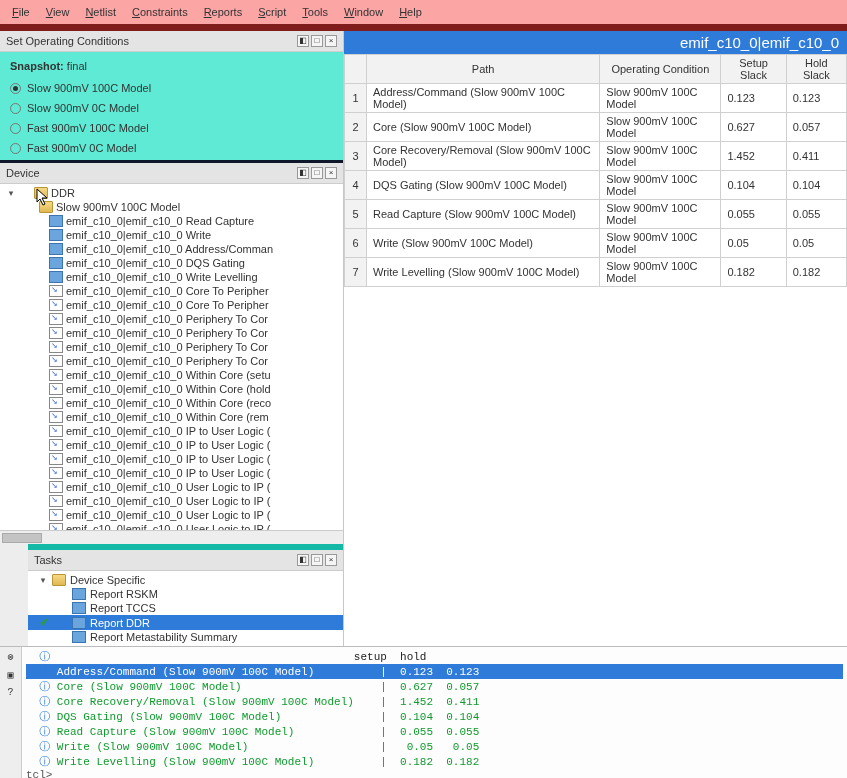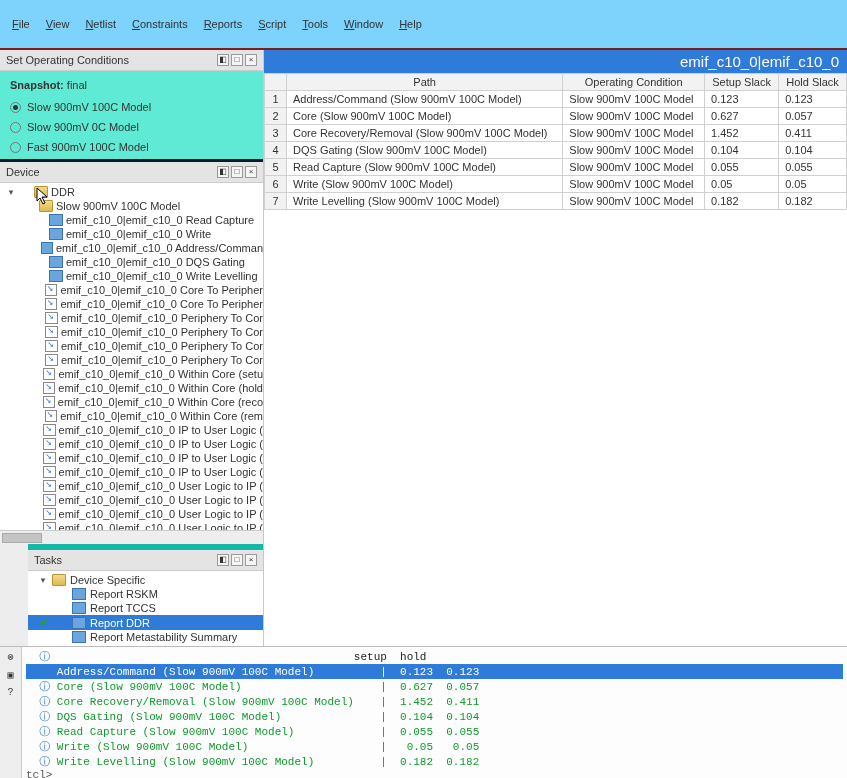--- a/index.html
+++ b/index.html
@@ -10,36 +10,36 @@
   color: #333;
   width: 847px;
   height: 778px;
   overflow: hidden;
   display: flex;
   flex-direction: column;
 }
 .menubar {
   display: flex;
   gap: 4px;
-  padding: 16px 6px;
-  background: #7dd3fc;
-  border-bottom: 2px solid #7f1d1d;
+  padding: 4px 6px;
+  background: #fca5a5;
+  border-bottom: 7px solid #7f1d1d;
 }
 .menubar span {
   padding: 2px 6px;
   cursor: default;
 }
 .menubar span u { text-decoration: underline; }
 .main-split {
   flex: 1;
   display: flex;
   min-height: 0;
 }
 .left-col {
-  width: 264px;
+  width: 344px;
   display: flex;
   flex-direction: column;
   border-right: 1px solid #c8c8c8;
   background: #ededed;
   justify-content: center;
 }
 .right-col {
   flex: 1;
   display: flex;
   flex-direction: column;
@@ -253,20 +253,24 @@
               <span>Slow 900mV 100C Model</span>
             </div>
             <div class="radio-row">
               <span class="radio"></span>
               <span>Slow 900mV 0C Model</span>
             </div>
             <div class="radio-row">
               <span class="radio"></span>
               <span>Fast 900mV 100C Model</span>
             </div>
+            <div class="radio-row">
+              <span class="radio"></span>
+              <span>Fast 900mV 0C Model</span>
+            </div>
           </div>
       </div>
     </div>
 
     <div class="report-panel">
       <div class="panel-header">
         <span>Device</span>
         <span class="panel-icons">
           <span class="ibox">◧</span>
           <span class="ibox">□</span>

